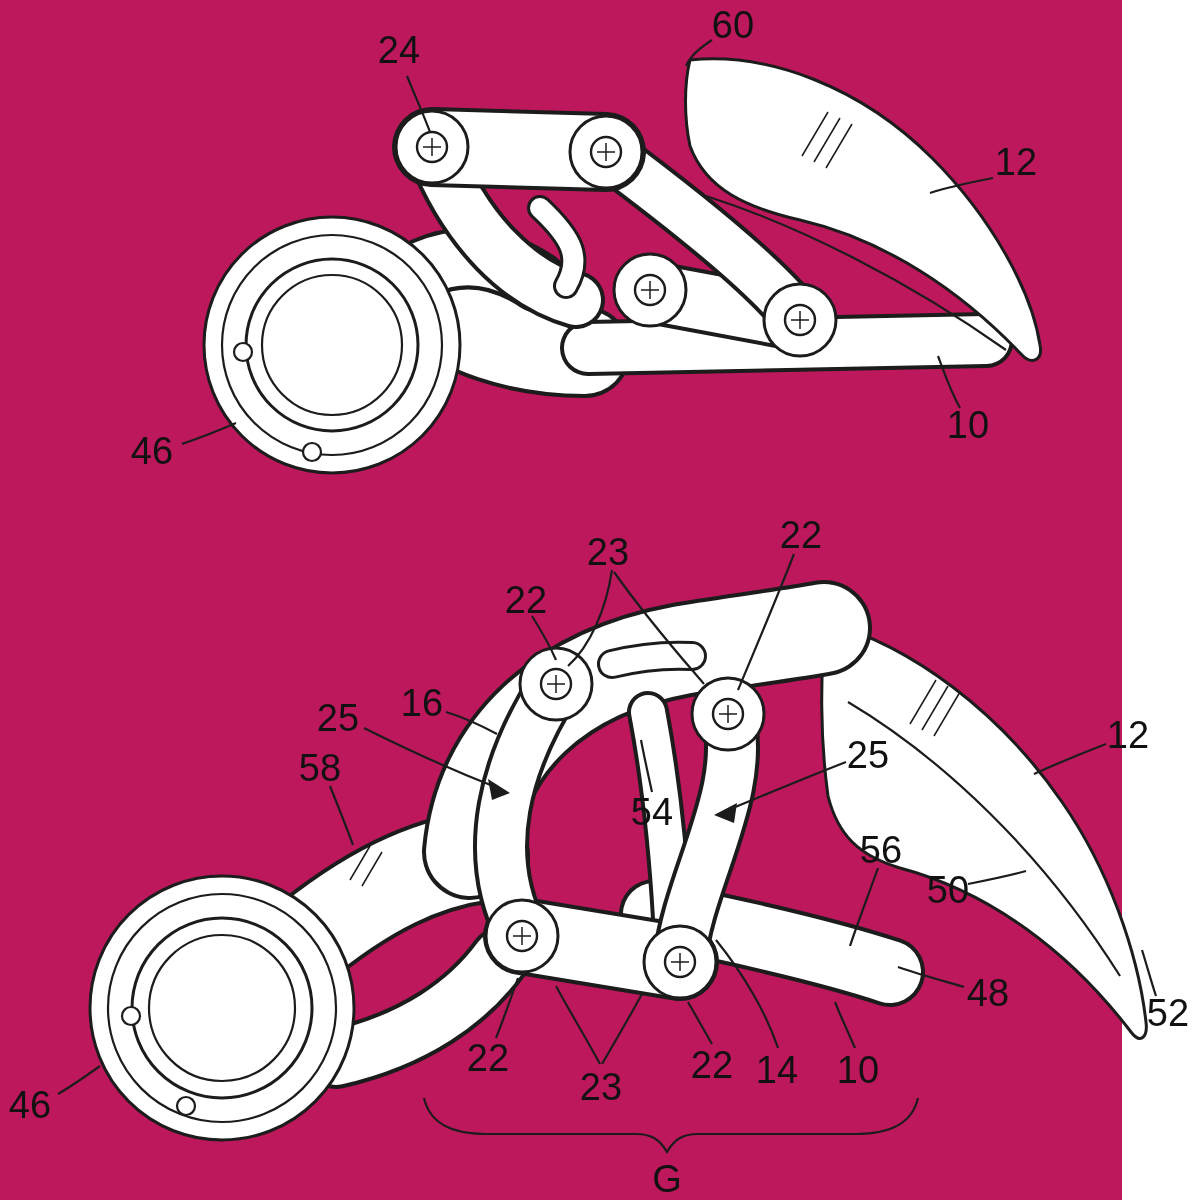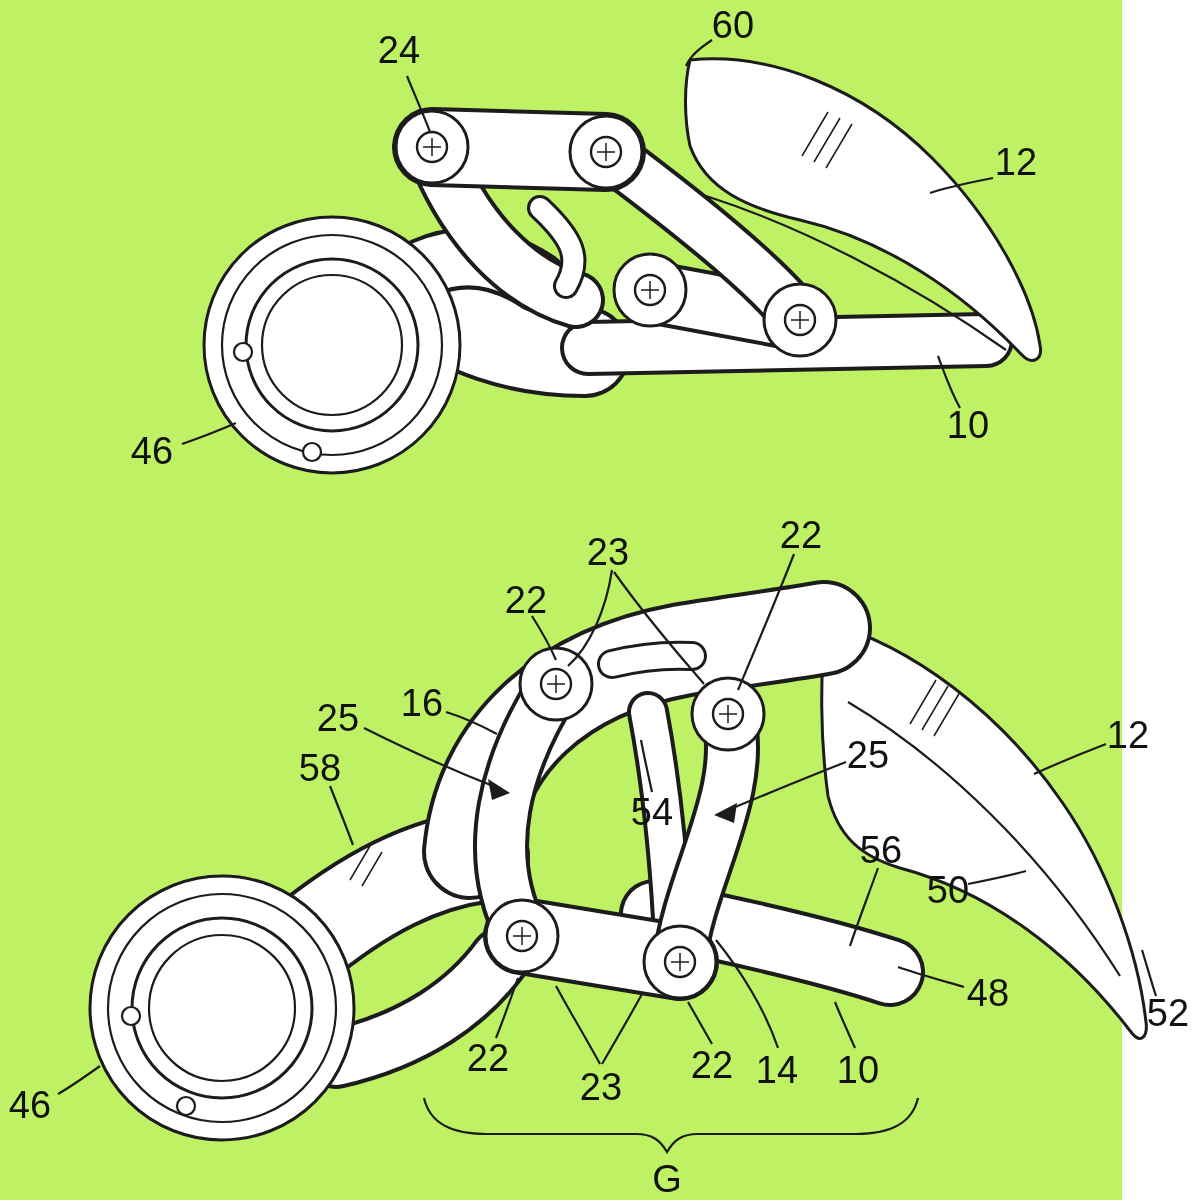--- a/index.html
+++ b/index.html
@@ -1,16 +1,16 @@
 <!DOCTYPE html>
 <html><head>
 <meta charset="utf-8">
 <style>
   html, body { margin: 0; padding: 0; background: #ffffff; }
-  .page { width: 1122px; height: 1200px; position: relative; background: #bef264; }
+  .page { width: 1122px; height: 1200px; position: relative; background: #be185d; }
   svg { display: block; }
   .ol   { fill: #ffffff; stroke: #1c1c1c; stroke-width: 3; stroke-linejoin: round; }
   .olt  { fill: #ffffff; stroke: #1c1c1c; stroke-width: 2.2; stroke-linejoin: round; }
   .ln2  { fill: none; stroke: #1c1c1c; stroke-width: 2.2; }
   .hair { fill: none; stroke: #1c1c1c; stroke-width: 1.5; }
   .capb { fill: none; stroke: #1c1c1c; stroke-linecap: round; }
   .capw { fill: none; stroke: #ffffff; stroke-linecap: round; }
   .leader { fill: none; stroke: #1c1c1c; stroke-width: 2.2; }
   .arrow  { fill: #1c1c1c; stroke: none; }
   .ref { font-family: "Liberation Sans", sans-serif; font-size: 38px; fill: #111111;

